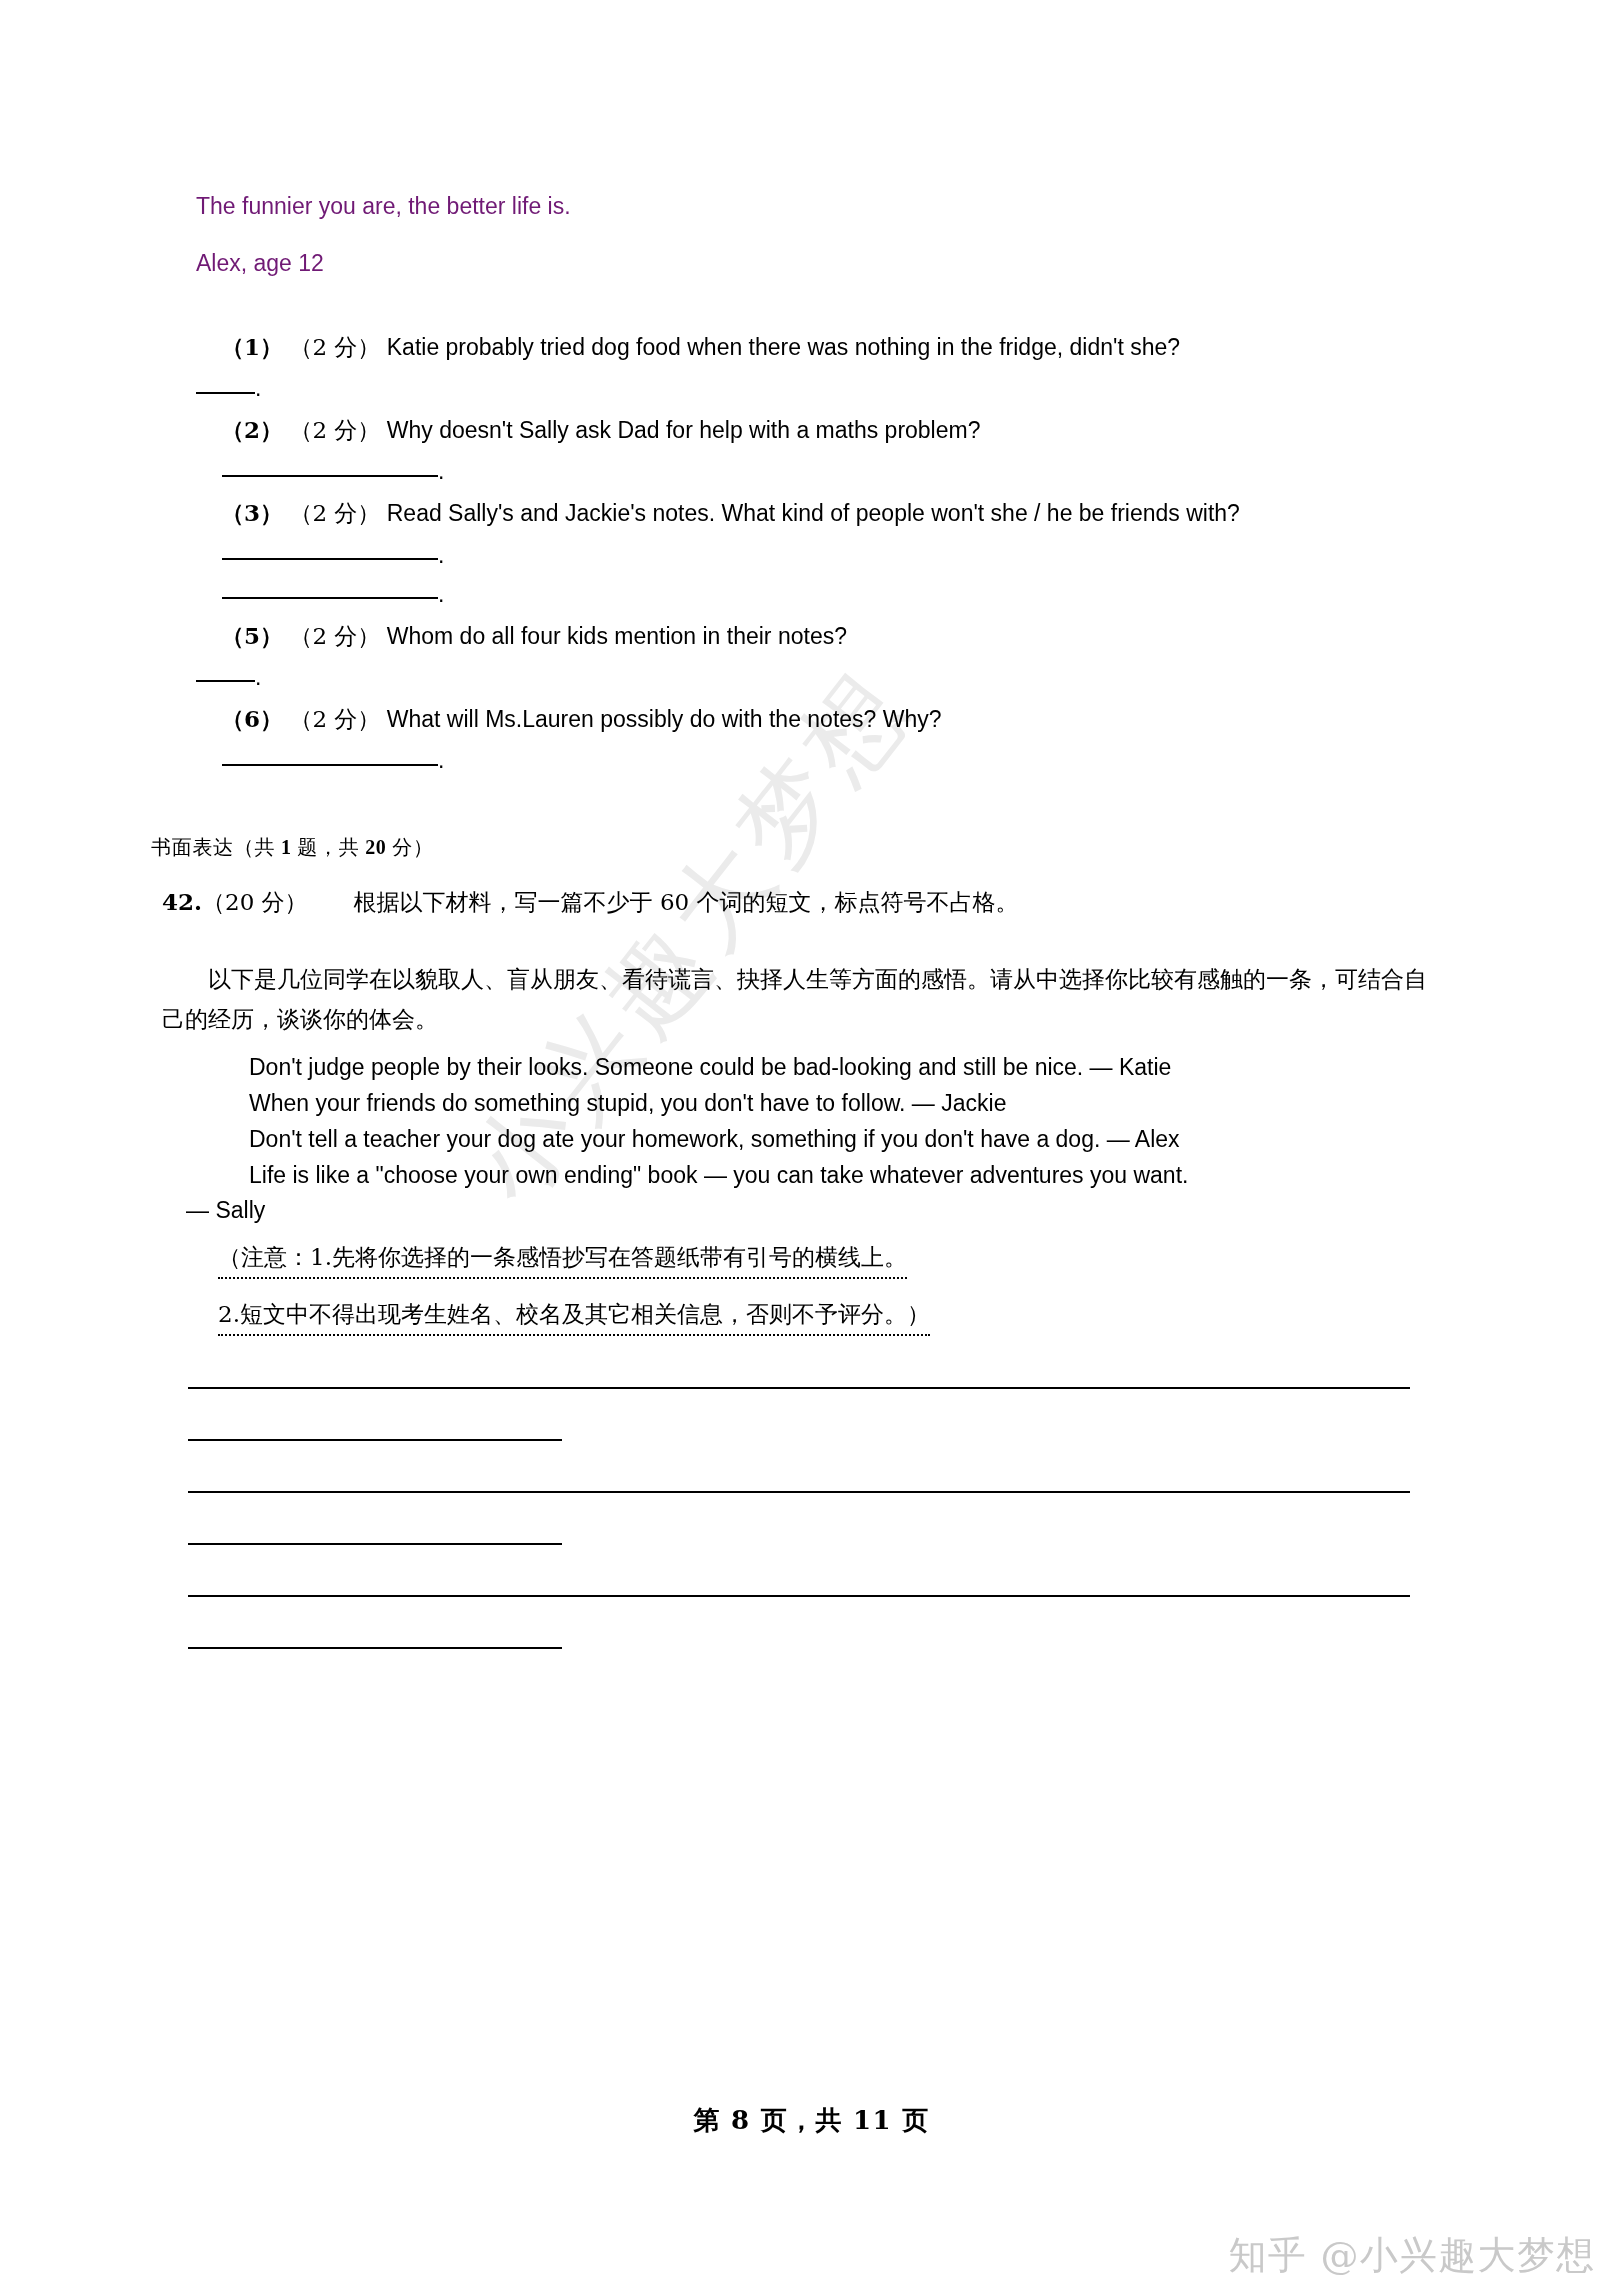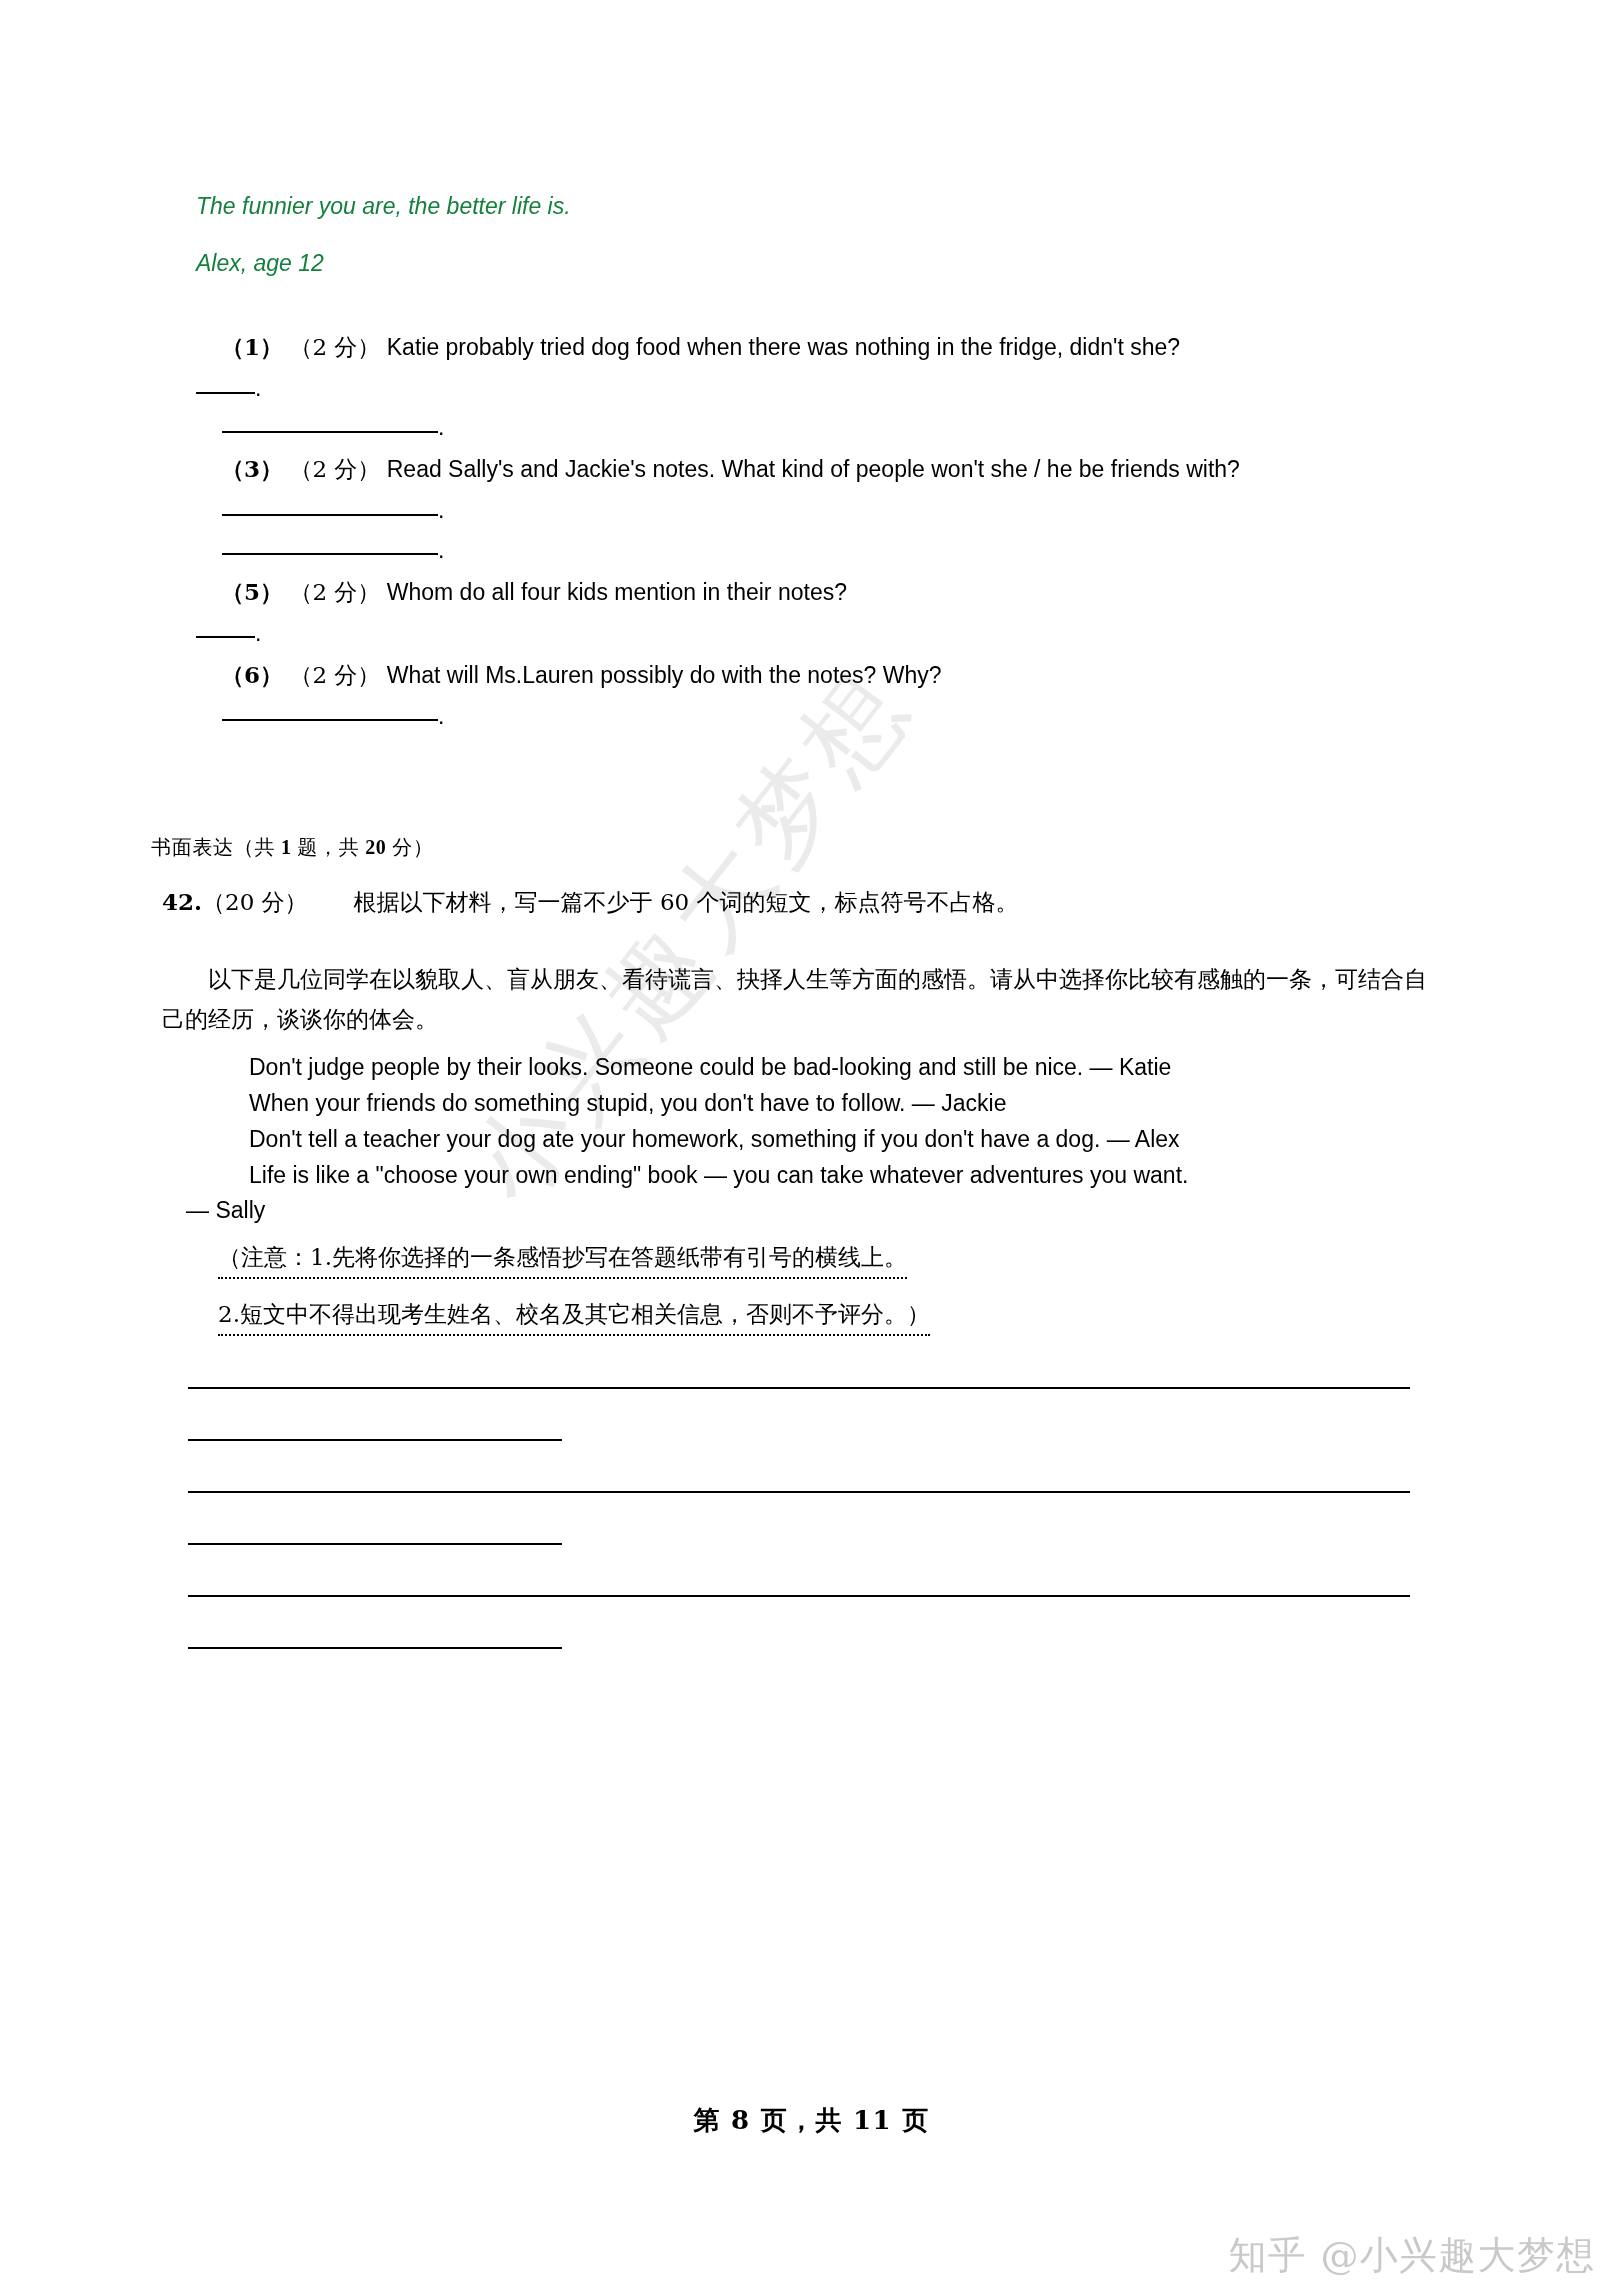--- a/index.html
+++ b/index.html
@@ -46,22 +46,21 @@
   .content {
     position: relative;
     z-index: 2;
     padding: 0;
   }
 
   
   .para {
     font-size: 22px;
     line-height: 1.62;
-    color: #15803d;
-    font-style: italic;
+    color: #701a75;
   }
   .en {
     font-family: "Liberation Sans", sans-serif;
   }
 
   
   .top-line-1 {
     position: absolute;
     left: 196px;
     top: 188px;
@@ -245,20 +244,25 @@
 
       <div class="q-row">
         <span class="q-num">（1）</span>
         <span class="q-mark">（2 分）</span>
         <span class="q-text">Katie probably tried dog food when there was nothing in the fridge, didn't she?</span>
       </div>
       <div class="answer-blank">
         <span class="rule rule-short"></span><span>.</span>
       </div>
 
+      <div class="q-row">
+        <span class="q-num">（2）</span>
+        <span class="q-mark">（2 分）</span>
+        <span class="q-text">Why doesn't Sally ask Dad for help with a maths problem?</span>
+      </div>
       <div class="answer-blank">
         <span class="rule rule-long"></span><span>.</span>
       </div>
 
       <div class="q-row">
         <span class="q-num">（3）</span>
         <span class="q-mark">（2 分）</span>
         <span class="q-text">Read Sally's and Jackie's notes. What kind of people won't she / he be friends with?</span>
       </div>
       <div class="answer-blank">

